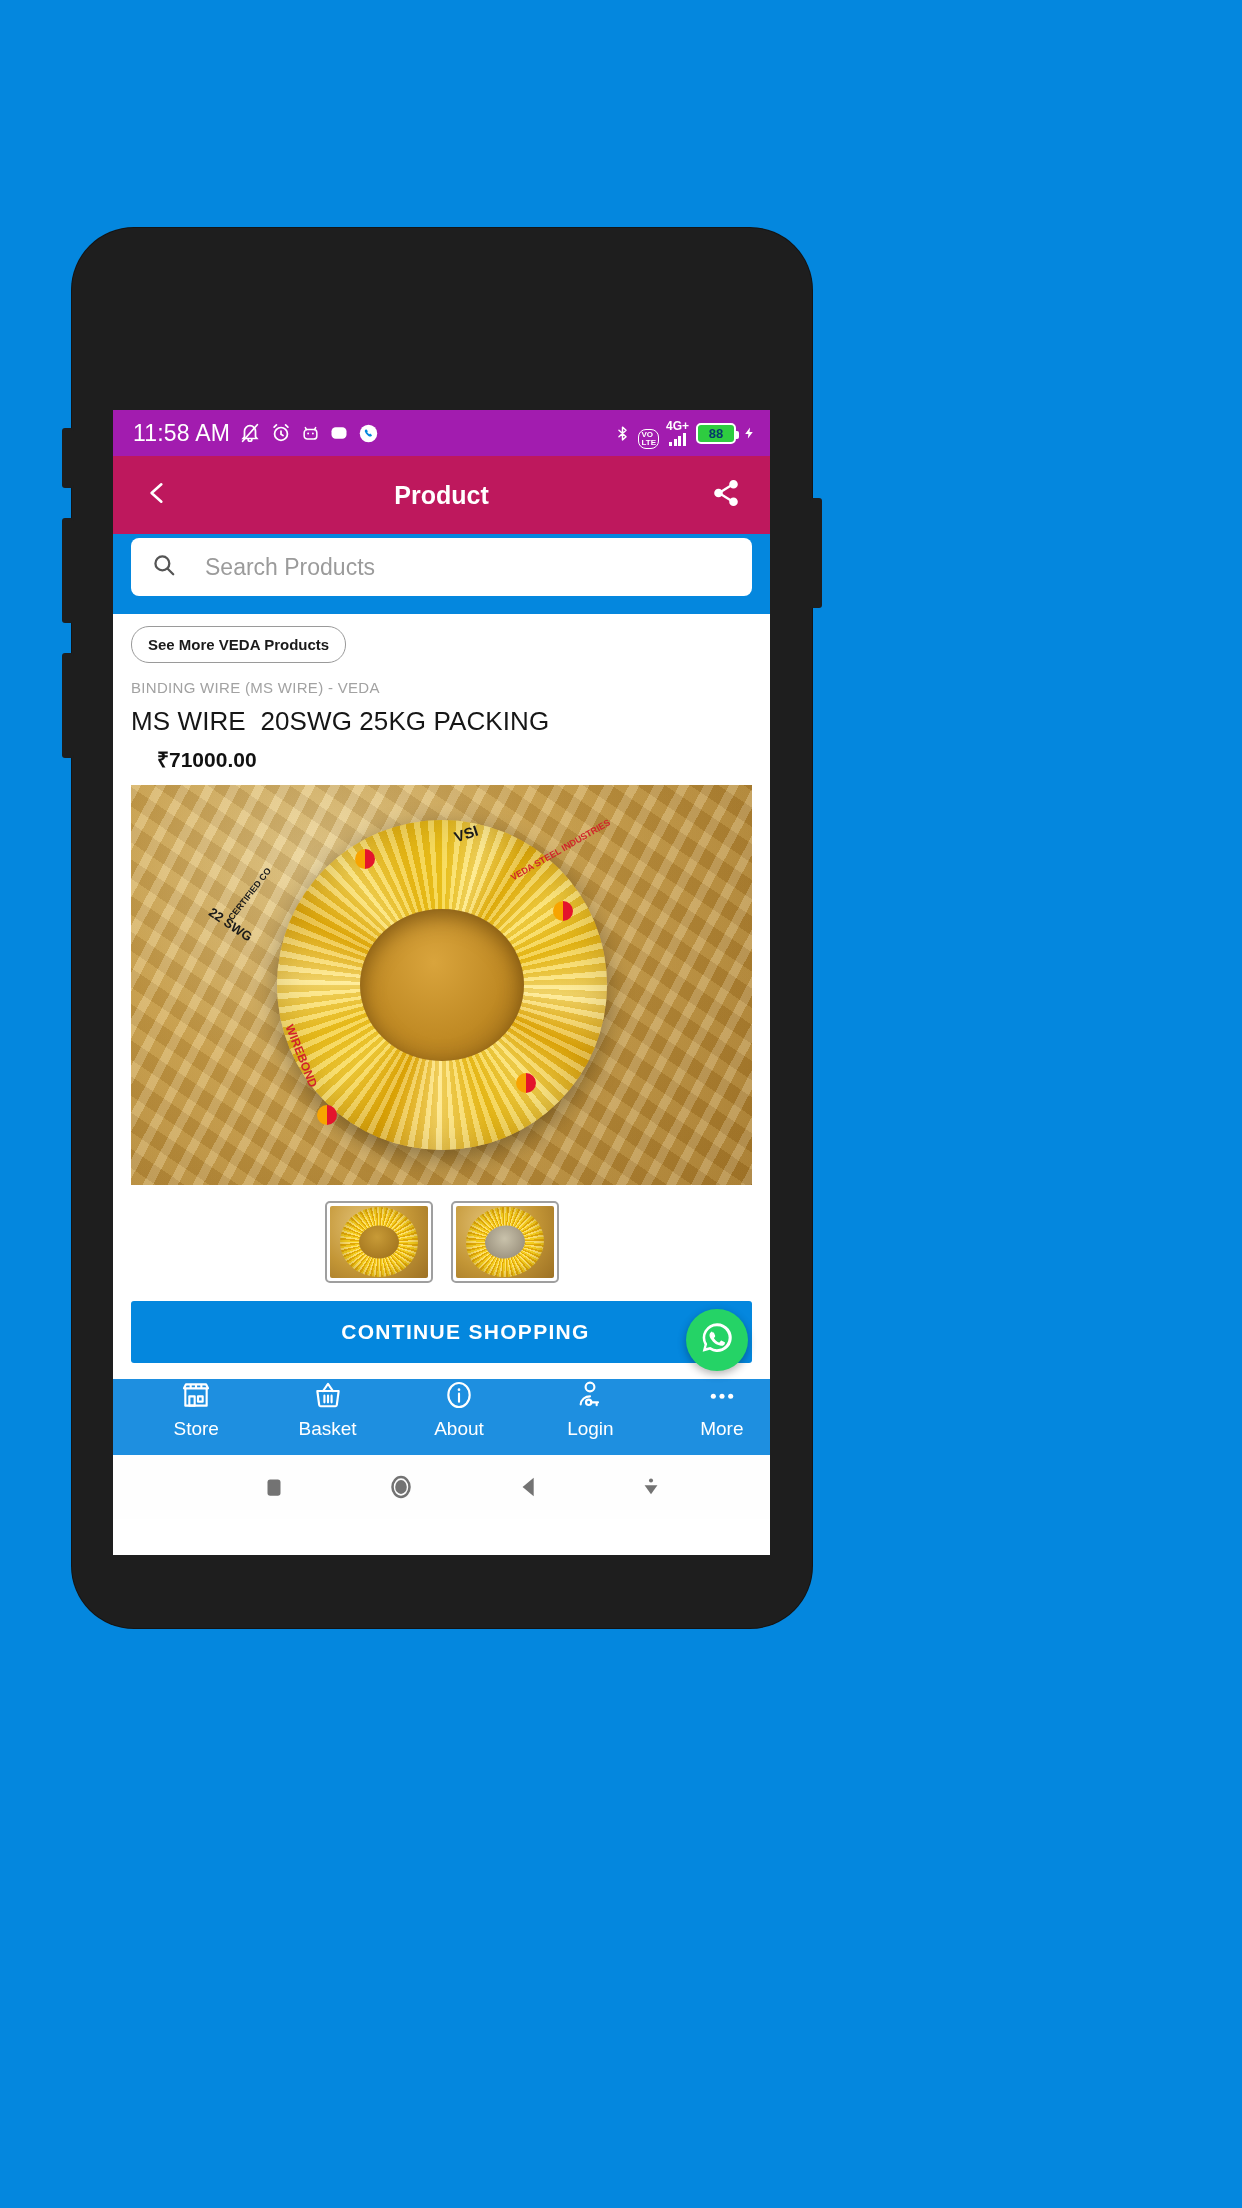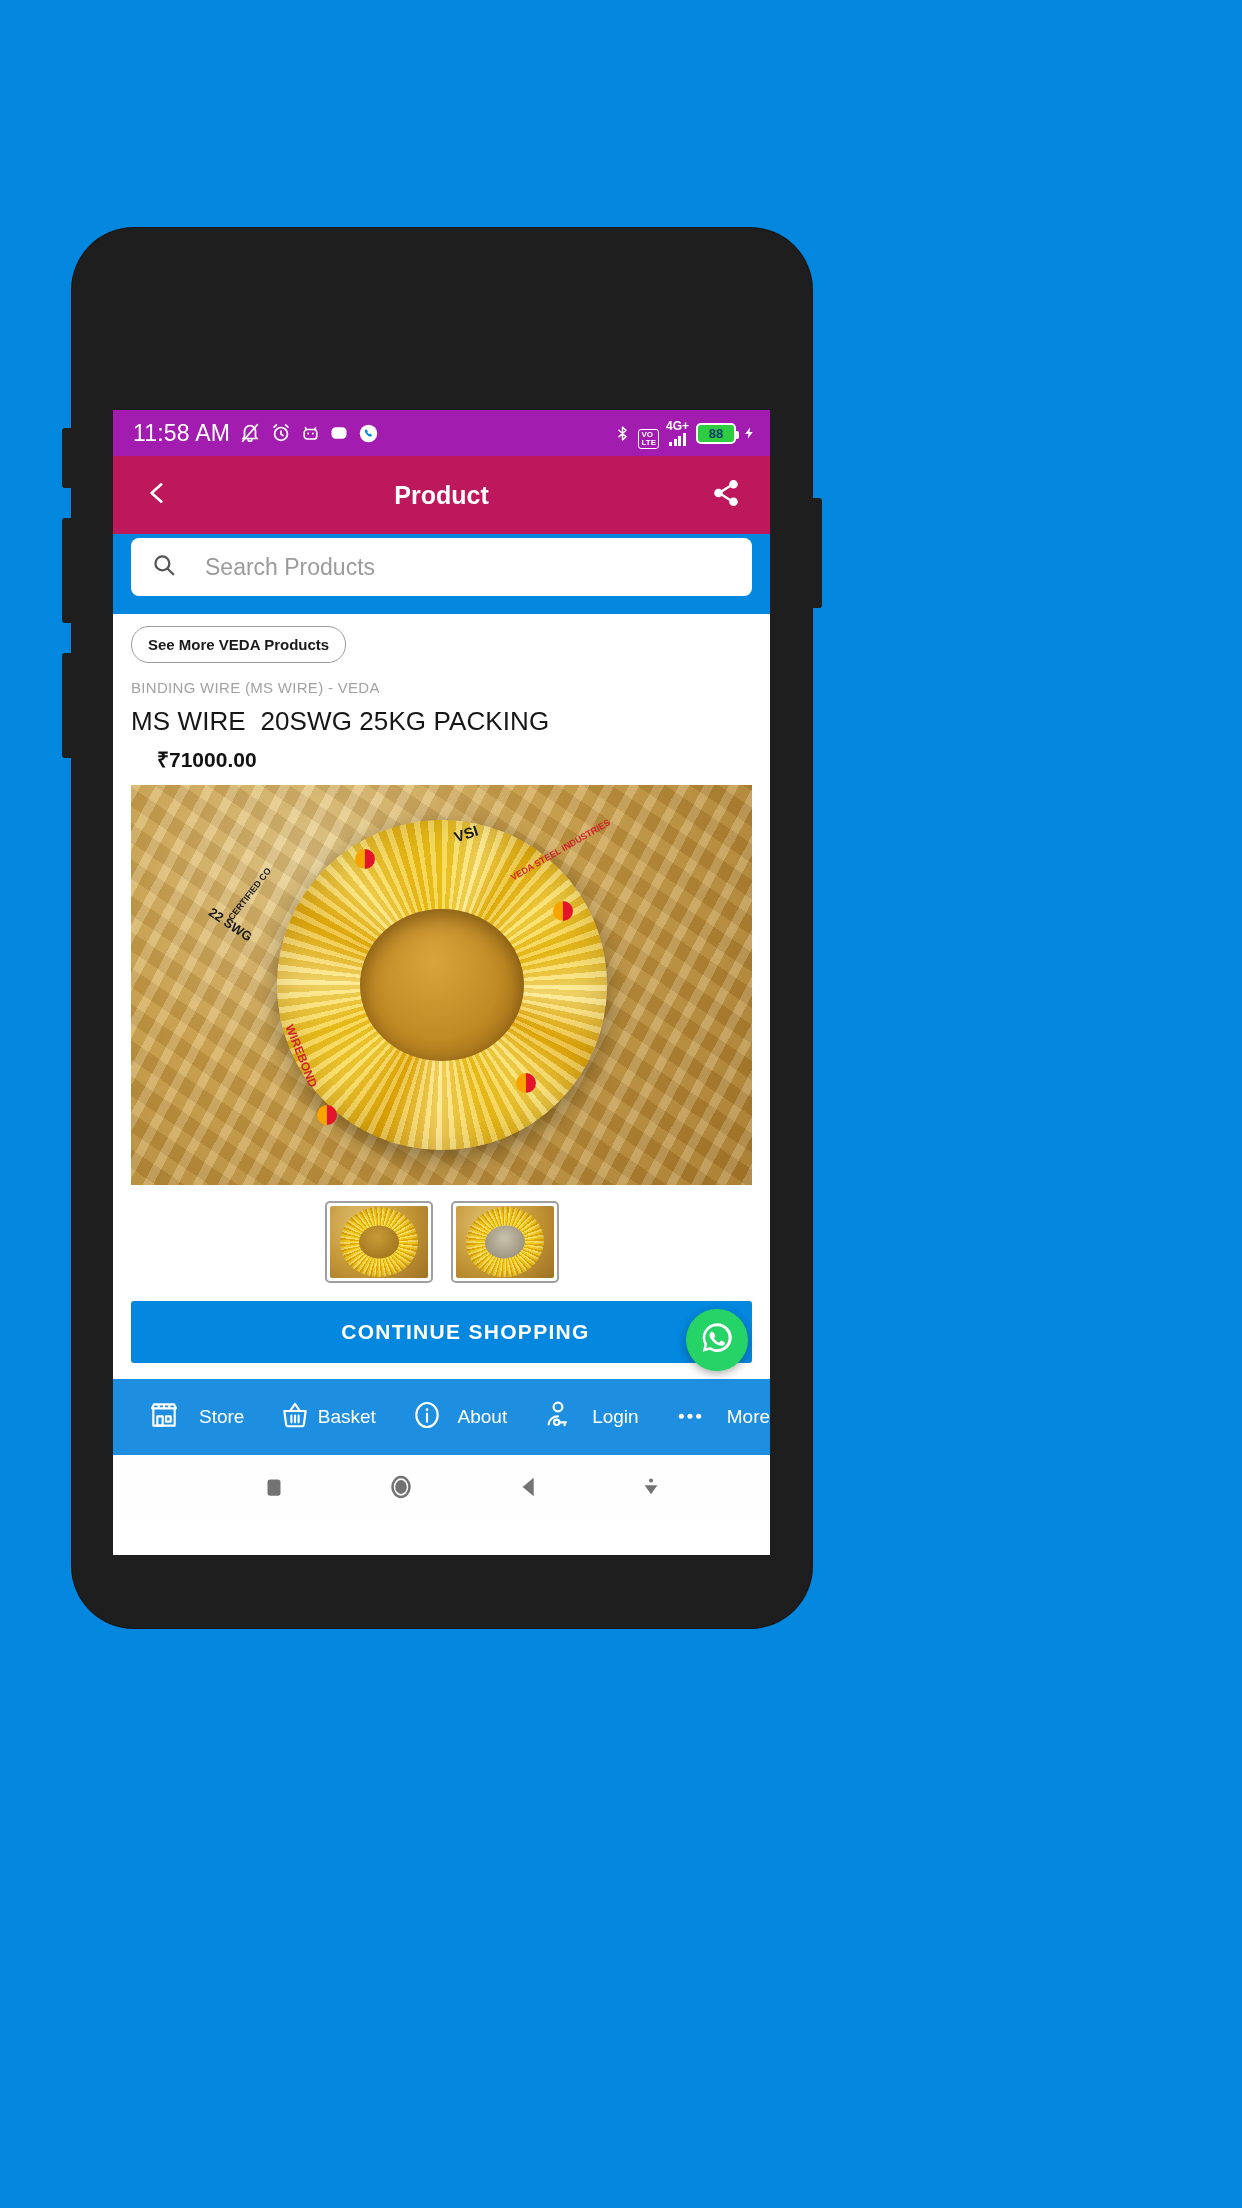--- a/index.html
+++ b/index.html
@@ -56,21 +56,21 @@
     background: #2ecc40;
     position: relative;
     display: flex; align-items: center; justify-content: center;
   }
   .batt::after {
     content: ""; position: absolute; right: -5px; top: 6px;
     width: 3px; height: 8px; background: #fff; border-radius: 0 2px 2px 0;
   }
   .batt span { font-size: 13px; font-weight: bold; color: #06386b; }
   .volte {
-    border: 1.5px solid #fff; border-radius: 3px;
+    border: 1.5px solid #fff; border-radius: 8px;
     font-size: 8px; line-height: 8px; font-weight: bold;
     padding: 1px 2px; text-align: left; margin-top: 12px;
   }
   .netgrp { display: flex; flex-direction: column; align-items: center; }
   .netgrp .lbl { font-size: 12px; line-height: 11px; font-weight: 600; }
   .bars { display: flex; align-items: flex-end; gap: 1.5px; height: 14px; }
   .bars i { width: 3px; background: #fff; display: block; }
 
   
   #appbar {
@@ -225,22 +225,22 @@
     box-shadow: 0 3px 8px rgba(0,0,0,.3);
   }
 
   
   #tabbar {
     margin-top: 16px;
     background: #1e8fe0;
     display: flex; height: 76px;
   }
   .tab {
-    flex: 1; display: flex; flex-direction: row;
-    align-items: center; justify-content: space-between; gap: 3px;
+    flex: 1; display: flex; flex-direction: column;
+    align-items: center; justify-content: flex-start; gap: 3px;
     color: #fff;
     padding-left: 35px;
   }
   .tab .tlabel { font-size: 19px; }
 
   
   #navbar {
     height: 64px; background: #fefefe;
     display: flex; align-items: center; justify-content: space-around;
     padding: 0 60px 0 100px;

